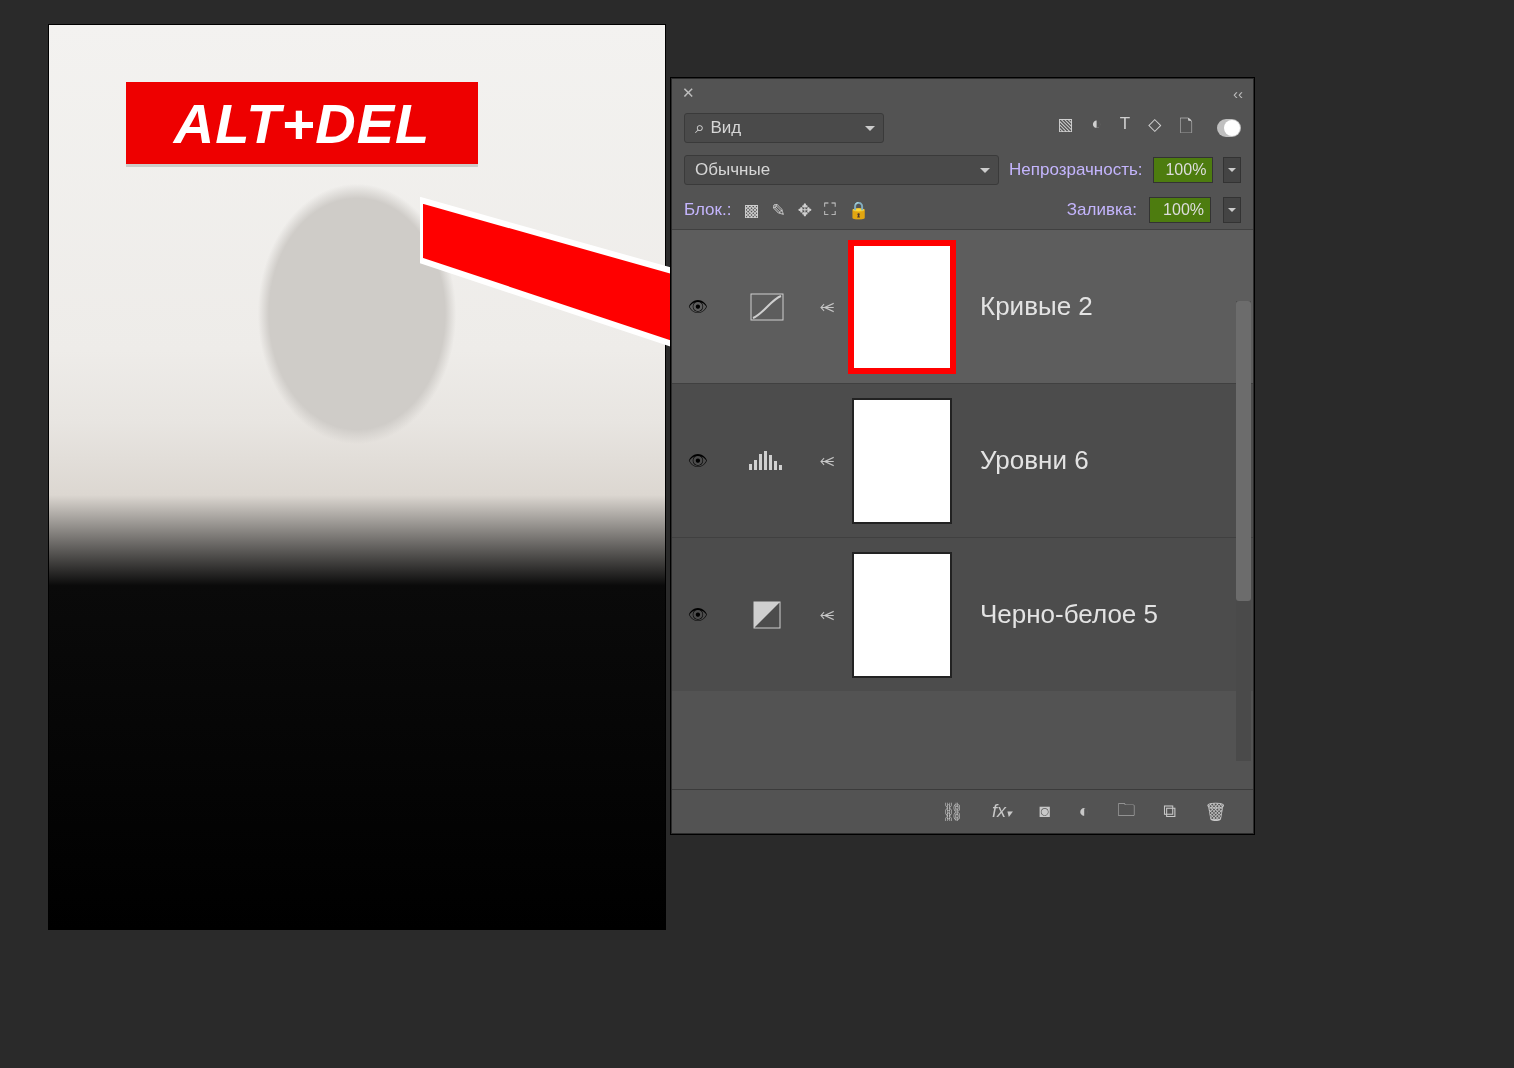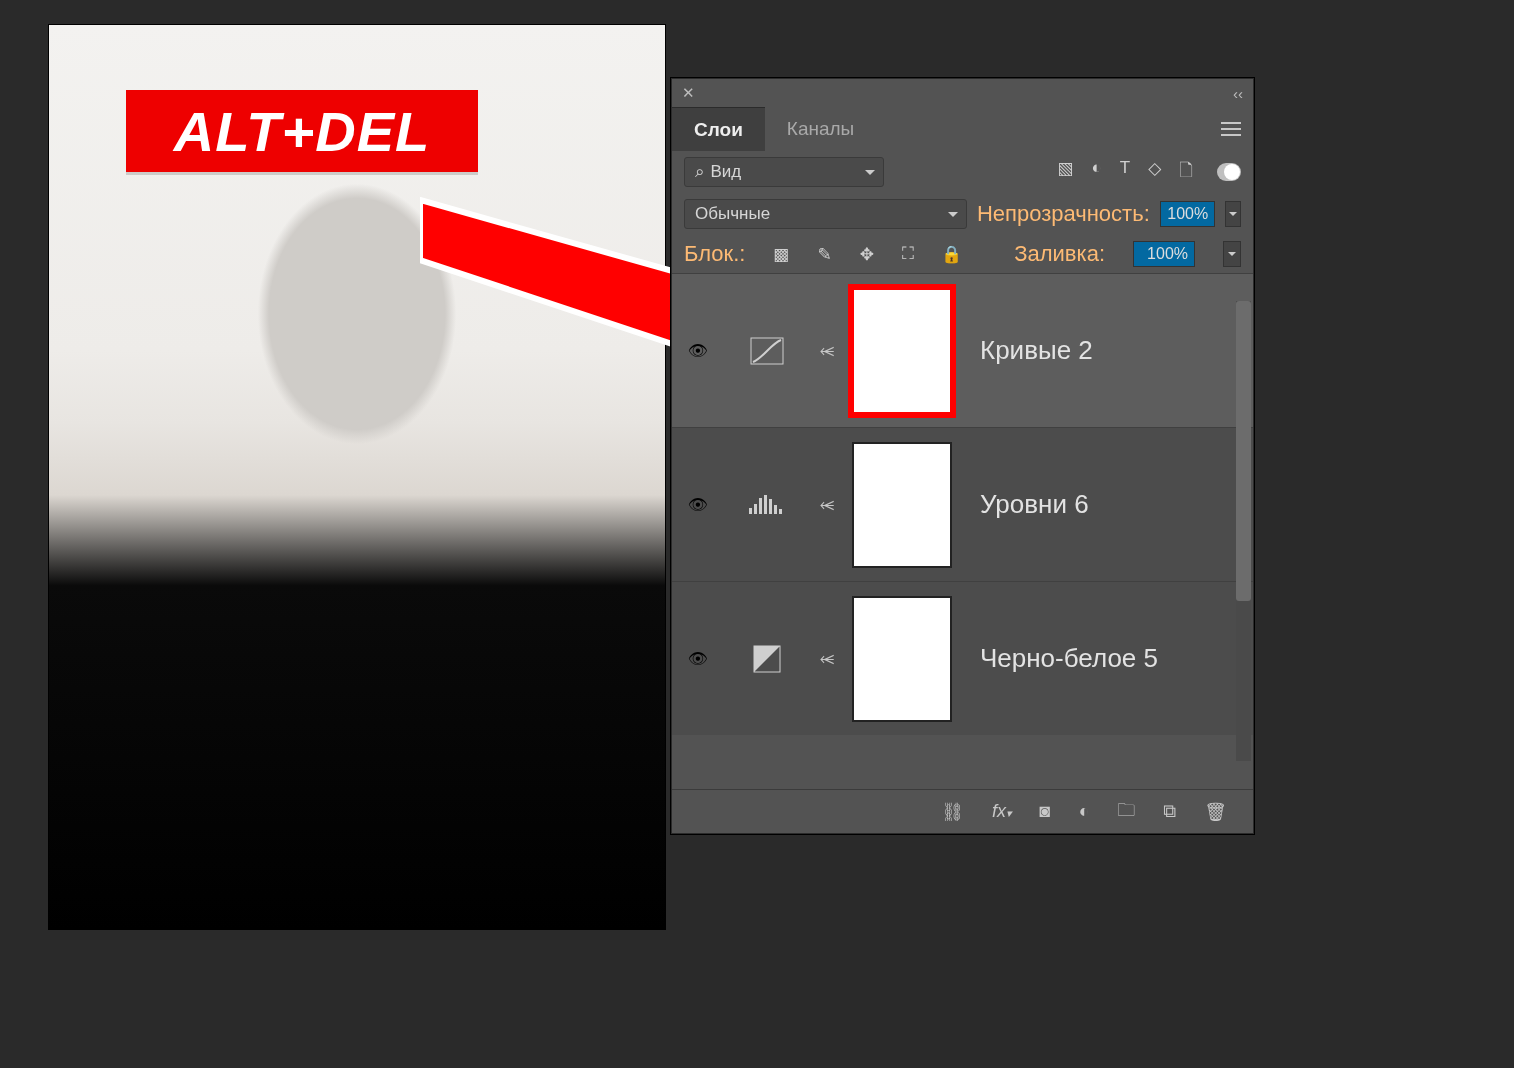--- a/index.html
+++ b/index.html
@@ -8,45 +8,45 @@
   
   .canvas-area{position:absolute;left:48px;top:24px;width:618px;height:906px;background:#f5f4f2;
     
     background:
       radial-gradient(ellipse 160px 210px at 50% 32%, #cfccc8 0%, #cfccc8 55%, rgba(0,0,0,0) 62%),
       radial-gradient(ellipse 30px 18px at 42% 30%, #666 0%, rgba(0,0,0,0) 70%),
       radial-gradient(ellipse 30px 18px at 58% 30%, #666 0%, rgba(0,0,0,0) 70%),
       linear-gradient(180deg,#f3f2f0 0%,#eeece9 36%,#e8e5e1 44%,#dcd7d1 52%,#0a0a0a 62%,#000 100%);
     box-shadow:0 0 0 1px #000 inset;
   }
-  .shortcut-badge{position:absolute;left:126px;top:90px;width:352px;height:82px;background:#ee0000;
+  .shortcut-badge{position:absolute;left:126px;top:82px;width:352px;height:82px;background:#ee0000;
     display:flex;align-items:center;justify-content:center;font-style:italic;font-weight:900;
     font-size:56px;letter-spacing:1px;color:#fff;box-shadow:0 3px 0 rgba(0,0,0,.15);}
 
   
   .big-arrow{position:absolute;left:420px;top:170px;pointer-events:none;}
 
   
   .panel{position:absolute;left:671px;top:78px;width:583px;height:756px;background:#535353;border:1px solid #2b2b2b;box-shadow:0 0 0 1px #000;}
   .panel-top{height:28px;background:#535353;display:flex;align-items:center;justify-content:space-between;padding:0 10px;color:#bdbdbd;font-size:15px;}
   .tabs{height:44px;background:#535353;display:flex;align-items:stretch;}
   .tab{display:flex;align-items:center;padding:0 22px;font-size:19px;color:#a9a9a9;}
   .tab.active{background:#3f3f3f;color:#eee;font-weight:600;border-top:1px solid #2b2b2b;}
   .hamburger{margin-left:auto;display:flex;align-items:center;padding:0 12px;color:#bdbdbd;}
   .row{display:flex;align-items:center;padding:6px 12px;gap:10px;background:#535353;}
   .ctrl{height:30px;background:#4a4a4a;border:1px solid #3a3a3a;color:#d6d6d6;display:flex;align-items:center;padding:0 10px;font-size:17px;border-radius:3px;}
   .dd{position:relative;padding-right:24px;}
   .dd:after{content:"";position:absolute;right:8px;top:12px;border:5px solid transparent;border-top-color:#ccc;}
   .icon-strip{margin-left:auto;display:flex;gap:18px;color:#d0d0d0;font-size:17px;}
-  .lbl{color:#fdba74;font-size:22px;white-space:nowrap;}
-  .valbox{width:62px;height:26px;background:#0369a1;border:1px solid #333;color:#ddd;text-align:right;padding:4px 6px;display:flex;align-items:center;justify-content:flex-end;font-size:16px;}
+  .lbl{color:#c4b5fd;font-size:17px;white-space:nowrap;}
+  .valbox{width:62px;height:26px;background:#4d7c0f;border:1px solid #333;color:#ddd;text-align:right;padding:4px 6px;display:flex;align-items:center;justify-content:flex-end;font-size:16px;}
   .caret{width:18px;height:26px;background:#444;border:1px solid #333;display:flex;align-items:center;justify-content:center;}
   .caret:after{content:"";border:4px solid transparent;border-top-color:#ccc;margin-top:3px;}
 
-  .lock-row{display:flex;align-items:center;gap:28px;padding:6px 12px;color:#cfcfcf;font-size:17px;}
+  .lock-row{display:flex;align-items:center;gap:12px;padding:6px 12px;color:#cfcfcf;font-size:17px;}
 
   .layers{flex:1;overflow:hidden;}
   .layer{display:flex;align-items:center;height:154px;border-top:1px solid #404040;background:#4c4c4c;}
   .layer.selected{background:#5d5d5d;}
   .eye-col{width:52px;display:flex;align-items:center;justify-content:center;}
   .adj-col{width:86px;display:flex;align-items:center;justify-content:center;}
   .link-col{width:34px;display:flex;align-items:center;justify-content:center;color:#c6c6c6;font-size:18px;}
   .mask-col{width:116px;display:flex;align-items:center;justify-content:center;}
   .mask{width:100px;height:126px;background:#fff;border:2px solid #222;}
   .mask.hi{outline:6px solid #ff0000;outline-offset:-2px;}
@@ -70,29 +70,20 @@
   <polygon points="0,30 320,120 300,60 460,180 260,260 300,190 0,90" fill="none" stroke="#fff" stroke-width="6"></polygon>
 </svg>
 
 <div class="panel">
 
   <div class="panel-top">
     <span>✕</span>
     <span>‹‹</span>
   </div>
 
-  <div class="tabs">
-    <div class="tab active">Слои</div>
-    <div class="tab">Каналы</div>
-    <div class="hamburger">
-      <svg width="20" height="14">
-          <path d="M0 1h20M0 7h20M0 13h20" stroke="#c7c7c7" stroke-width="2"></path>
-        </svg>
-    </div>
-  </div>
 
   <div class="row">
     <div class="ctrl dd" style="width:200px">
       <span style="margin-right:6px">⌕</span>
       <span>Вид</span>
     </div>
     <div class="icon-strip">
       <span>▧</span>
       <span>◐</span>
       <span>T</span>

